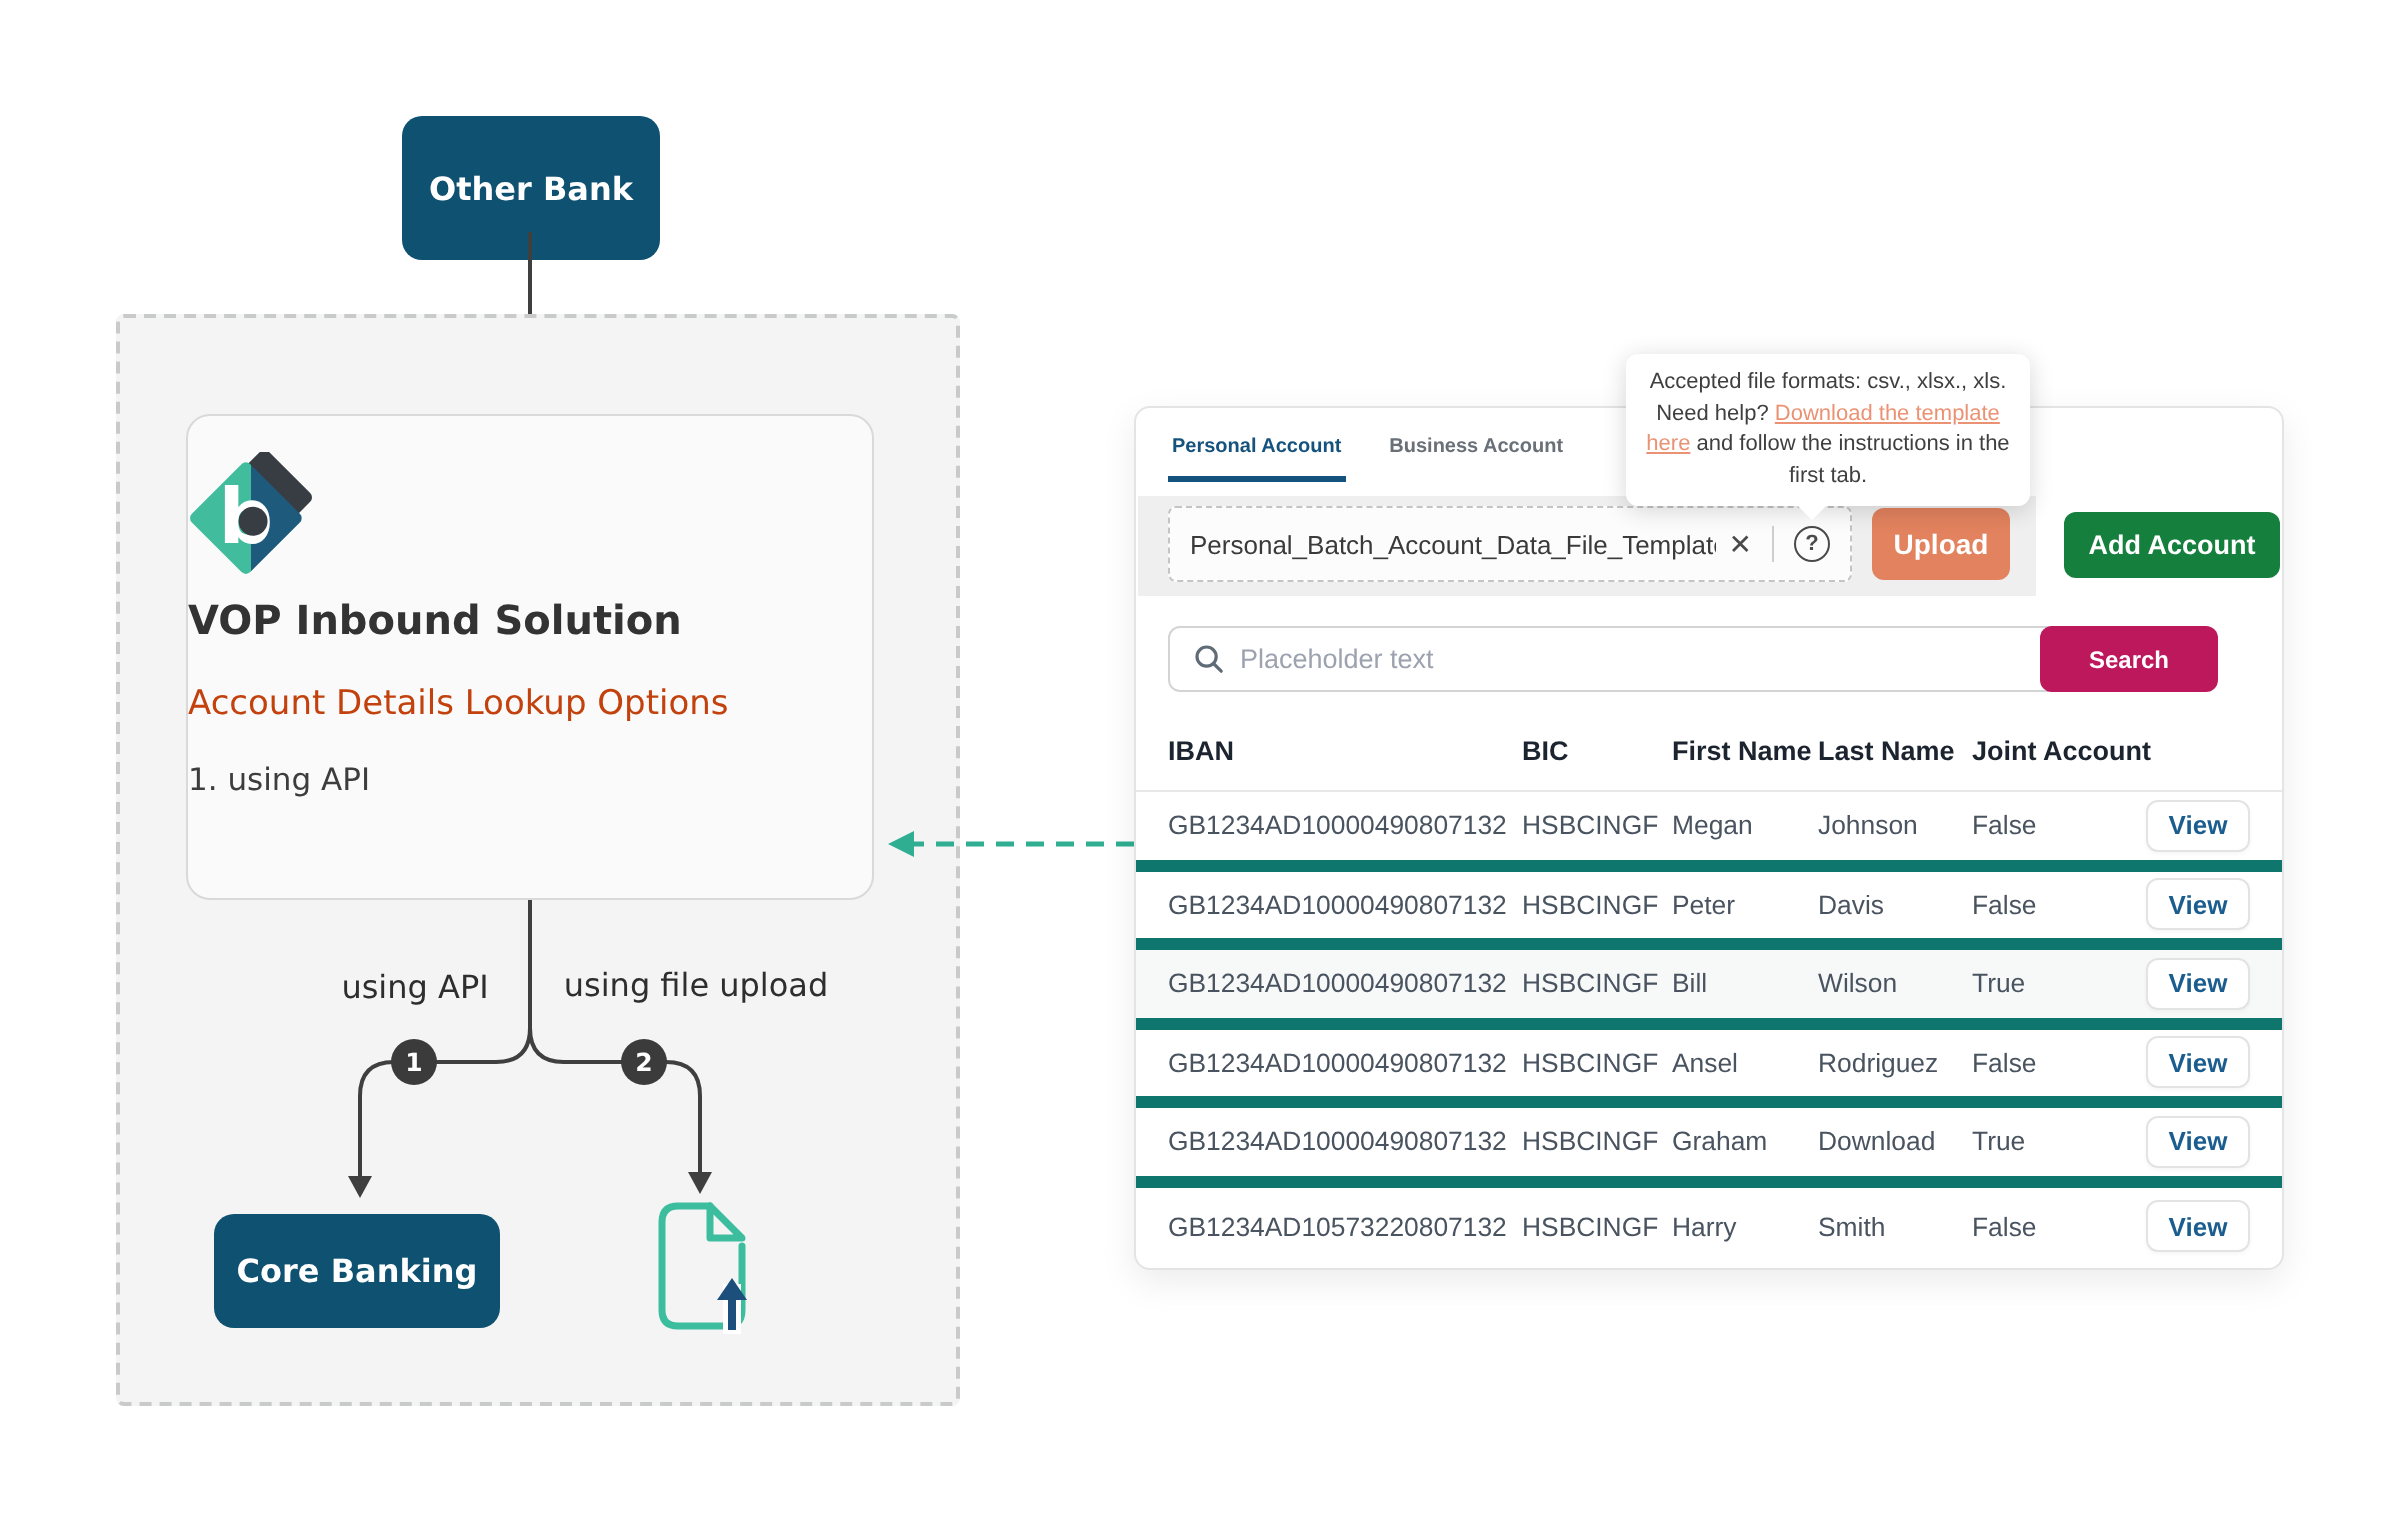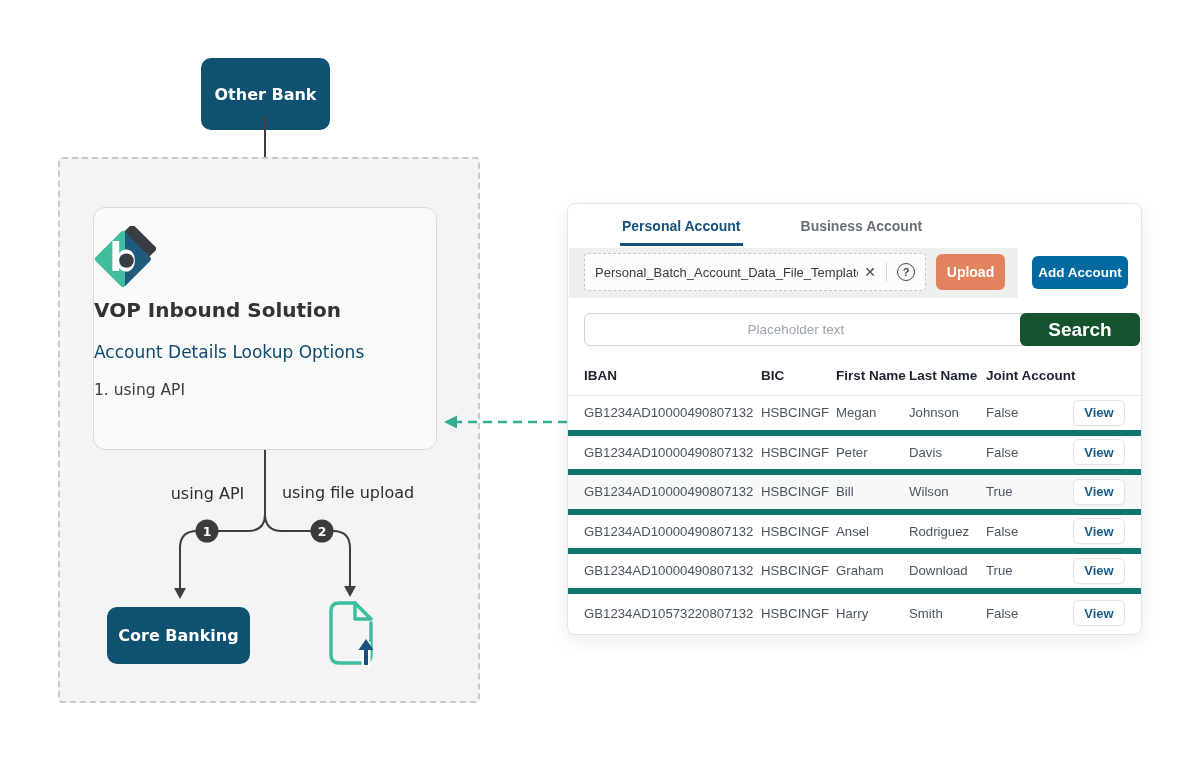--- a/index.html
+++ b/index.html
@@ -22,65 +22,65 @@
     position:absolute; left:58px; top:157px; width:422px; height:546px;
     background:#f4f4f4; border:2px dashed #c9cbca; border-radius:4px;
   }
   .solution-card {
     position:absolute; left:93px; top:207px; width:344px; height:243px;
     background:#fafafa; border:1px solid #d9d9d9; border-radius:12px;
     display:flex; flex-direction:column; align-items:flex-start; text-align:center;
   }
   .solution-card .logo { margin-top:18px; }
   .card-title { margin-top:10px; font-size:20px; font-weight:700; color:#333; }
-  .card-subtitle { margin-top:20px; font-size:17px; font-weight:500; color:#0c4a6e; }
+  .card-subtitle { margin-top:20px; font-size:17px; font-weight:500; color:#c2410c; }
   .card-options { margin-top:16px; font-size:15.5px; color:#3d3d3d; line-height:25px; }
 
   .branch-label {
     position:absolute; text-align:center; font-size:16px; font-weight:500; color:#2e2e2e;
     font-family:"DejaVu Sans", sans-serif;
   }
   #label-api { left:140px; top:484px; width:135px; }
   #label-file { left:278px; top:483px; width:140px; }
 
   .abs-svg { position:absolute; }
 
   
   .panel {
     position:absolute; left:567px; top:203px; width:575px; height:432px;
     background:#fff; border:1px solid #e4e4e4; border-radius:8px;
     box-shadow:0 6px 18px rgba(0,0,0,0.08);
   }
   .tabs { position:absolute; left:16px; top:0; display:flex; gap:20px; }
-  .tab { padding:14px 2px 9px 2px; font-size:14px; font-weight:600; color:#697077; cursor:pointer; border-bottom:3px solid transparent;margin-left:36px; }
+  .tab { padding:14px 2px 9px 2px; font-size:10px; font-weight:600; color:#697077; cursor:pointer; border-bottom:3px solid transparent; }
   .tab.active { color:#15537e; font-weight:700; border-bottom:3px solid #15537e; }
 
   .upload-strip { position:absolute; left:1px; top:44px; width:449px; height:50px; background:#efefef; }
   .file-box {
     position:absolute; left:16px; top:49px; width:342px; height:38px;
     border:1.5px dashed #c4c4c4; border-radius:4px; background:#fcfcfc;
     display:flex; align-items:center; padding:0 10px;
   }
   .file-name { flex:1; font-size:13px; color:#3a3a3a; white-space:nowrap; overflow:hidden; }
   .close-x { font-size:14px; color:#4a4a4a; padding:0 6px; cursor:pointer; }
   .vdiv { width:1px; height:18px; background:#cfcfcf; margin:0 4px; }
   .help-circle {
     width:18px; height:18px; border:1.4px solid #4a4a4a; border-radius:50%;
     display:flex; align-items:center; justify-content:center;
     font-size:11px; font-weight:700; color:#4a4a4a; margin-left:6px; cursor:pointer;
   }
   .btn { display:flex; align-items:center; justify-content:center; border:none; border-radius:6px; color:#fff; font-weight:700; cursor:pointer; font-family:"Liberation Sans",sans-serif; }
   #upload-btn { position:absolute; left:368px; top:50px; width:69px; height:36px; background:#e2825e; font-size:14px; }
-  #add-account-btn { position:absolute; left:464px; top:52px; width:96px; height:33px; background:#0369a1; font-size:13.5px; }
-  #search-btn { position:absolute; left:452px; top:109px; width:120px; height:33px; background:#14532d; font-size:19px; }
+  #add-account-btn { position:absolute; left:464px; top:52px; width:108px; height:33px; background:#15803d; font-size:13.5px; }
+  #search-btn { position:absolute; left:452px; top:109px; width:89px; height:33px; background:#be185d; font-size:12px; }
 
   .search-wrap {
     position:absolute; left:16px; top:109px; width:504px; height:33px;
     border:1px solid #d4d4d4; border-radius:6px; background:#fff;
-    display:flex; align-items:center; padding:0 12px; gap:8px;flex-direction:column;
+    display:flex; align-items:center; padding:0 12px; gap:8px;
   }
   .search-wrap input {
     flex:1; border:none; outline:none; font-size:13.5px; color:#333;
     font-family:"Liberation Sans",sans-serif; background:transparent;
   }
   .search-wrap input::placeholder { color:#9ca3af; }
 
   .thead {
     position:absolute; left:0; top:152px; width:100%; height:40px;
     display:grid; grid-template-columns:177px 75px 73px 77px 87px 1fr;
@@ -281,14 +281,21 @@
     <div class="cell">Harry</div>
     <div class="cell">Smith</div>
     <div class="cell">False</div>
     <div class="cell cell-action">
       <button class="view-btn">View</button>
     </div>
   </div>
 </div>
   </div>
 
+  <div class="tooltip">
+    <span style="display:block">Accepted file formats: csv., xlsx., xls.</span>
+    <span>Need help?</span>
+    <a>Download the template here</a>
+    <span>and follow the instructions in the first tab.</span>
+    <div class="caret"></div>
+  </div>
 
 </div>
 
 </body></html>

